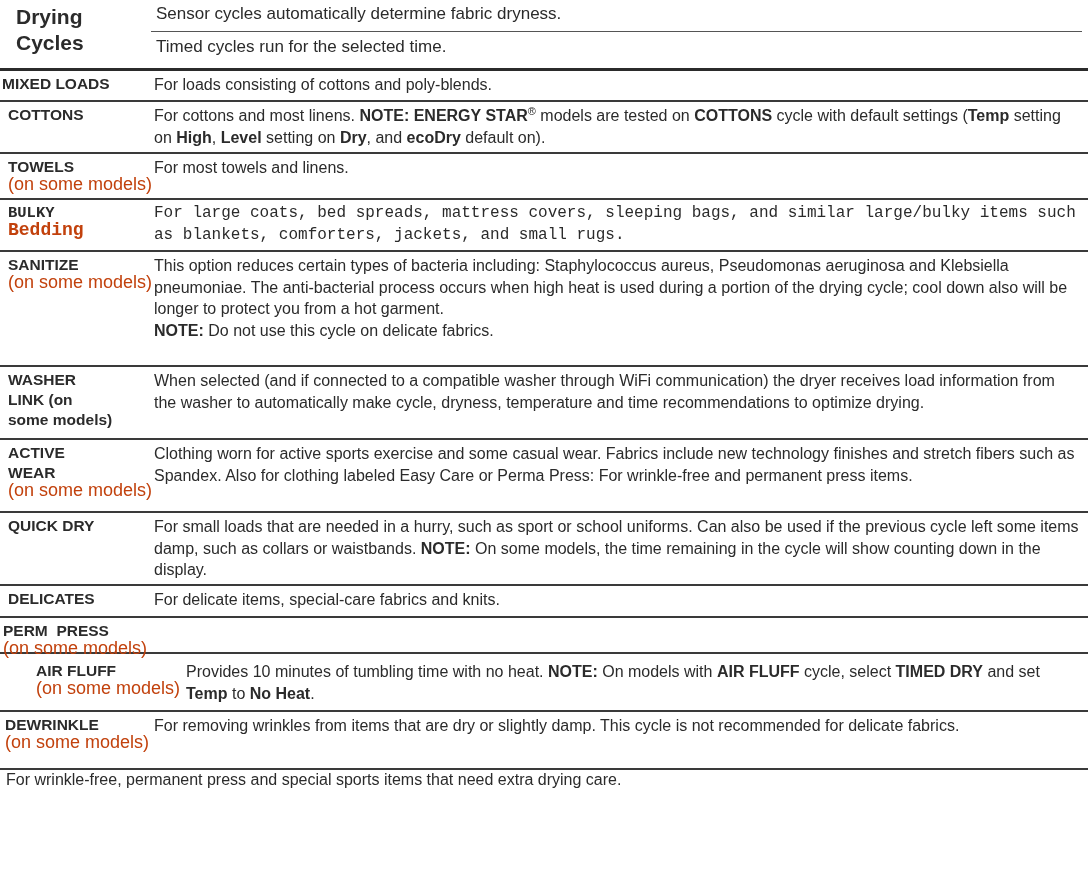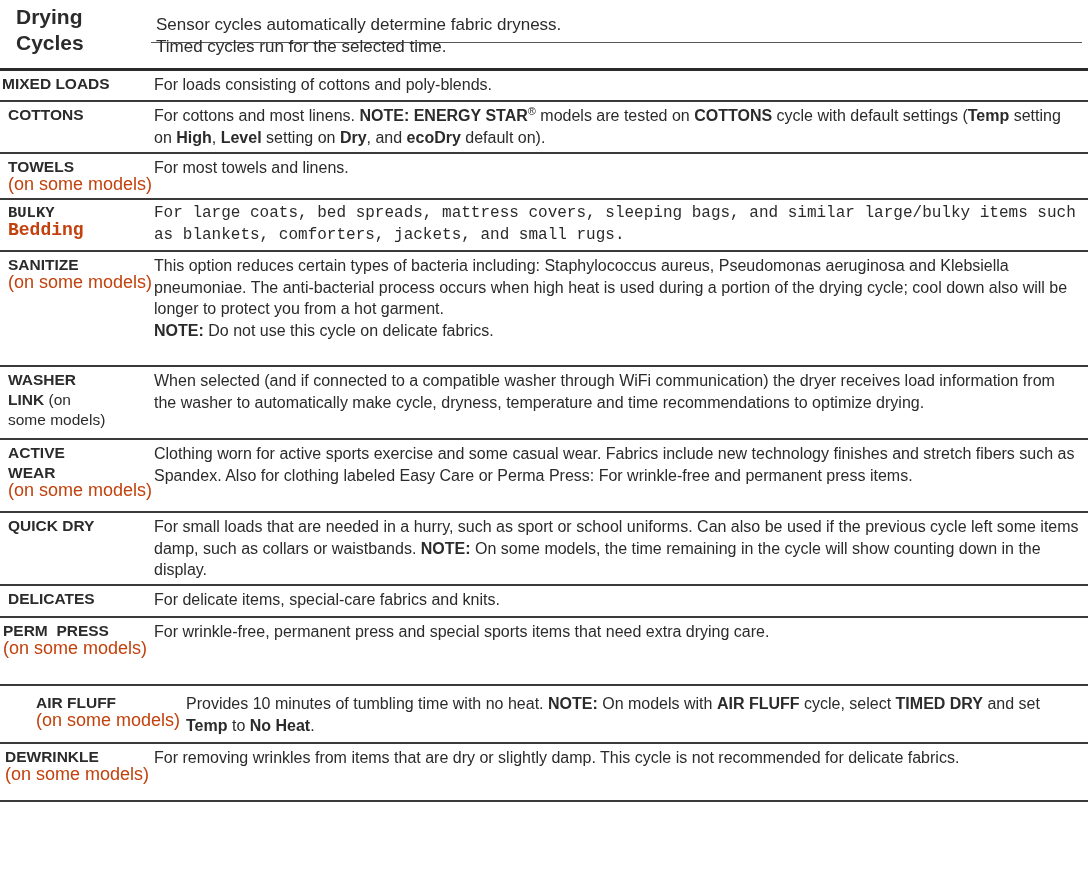--- a/index.html
+++ b/index.html
@@ -34,21 +34,21 @@
       color: #2b2b2b;
     }
     .hdr-line {
       position: absolute;
       left: 151px;
       right: 6px;
       font-size: 17px;
       line-height: 22px;
       padding-left: 5px;
     }
-    .hdr-line.sensor { top: 14px; height: 28px; border-bottom: 1.5px solid #555; }
+    .hdr-line.sensor { top: 3px; height: 28px; border-bottom: 1.5px solid #555; }
     .hdr-line.timed { top: 36px; }
 
     .row {
       display: flex;
       border-bottom: 2.5px solid #3a3a3a;
       box-sizing: border-box;
     }
     .name-col {
       width: 148px;
       flex: 0 0 148px;
@@ -62,21 +62,21 @@
       color: #2b2b2b;
       white-space: nowrap;
     }
     .sub {
       font-size: 18px;
       line-height: 15px;
       color: #c2410c;
       white-space: nowrap;
     }
     .sub.bold { font-weight: bold; }
-    .name .normal { font-weight: normal; }
+    .name .normal { font-weight: bold; }
     .desc-col {
       flex: 1;
       padding: 3px 8px 3px 6px;
       font-size: 16px;
       line-height: 21.5px;
       color: #2b2b2b;
     }
     .desc-col b { font-weight: bold; }
     .desc-col sup { font-size: 11px; vertical-align: 6px; line-height: 0; }
   </style>
@@ -164,21 +164,21 @@
     </div>
   </div>
 
   <div class="row" style="height:32px;">
     <div class="name-col">
       <div class="name">DELICATES</div>
     </div>
     <div class="desc-col">For delicate items, special-care fabrics and knits.</div>
   </div>
 
-  <div class="row" style="height:68px;">
+  <div class="row" style="height:36px;flex-direction:column;">
     <div class="name-col" style="padding-left:3px;">
       <div class="name" style="white-space:pre;">PERM  PRESS</div>
       <div class="sub">(on some models)</div>
     </div>
     <div class="desc-col">For wrinkle-free, permanent press and special sports items that need extra drying care.</div>
   </div>
 
   <div class="row" style="height:58px;padding-left:32px;">
     <div class="name-col" style="padding-left:4px; padding-top:7px;">
       <div class="name">AIR FLUFF</div>

